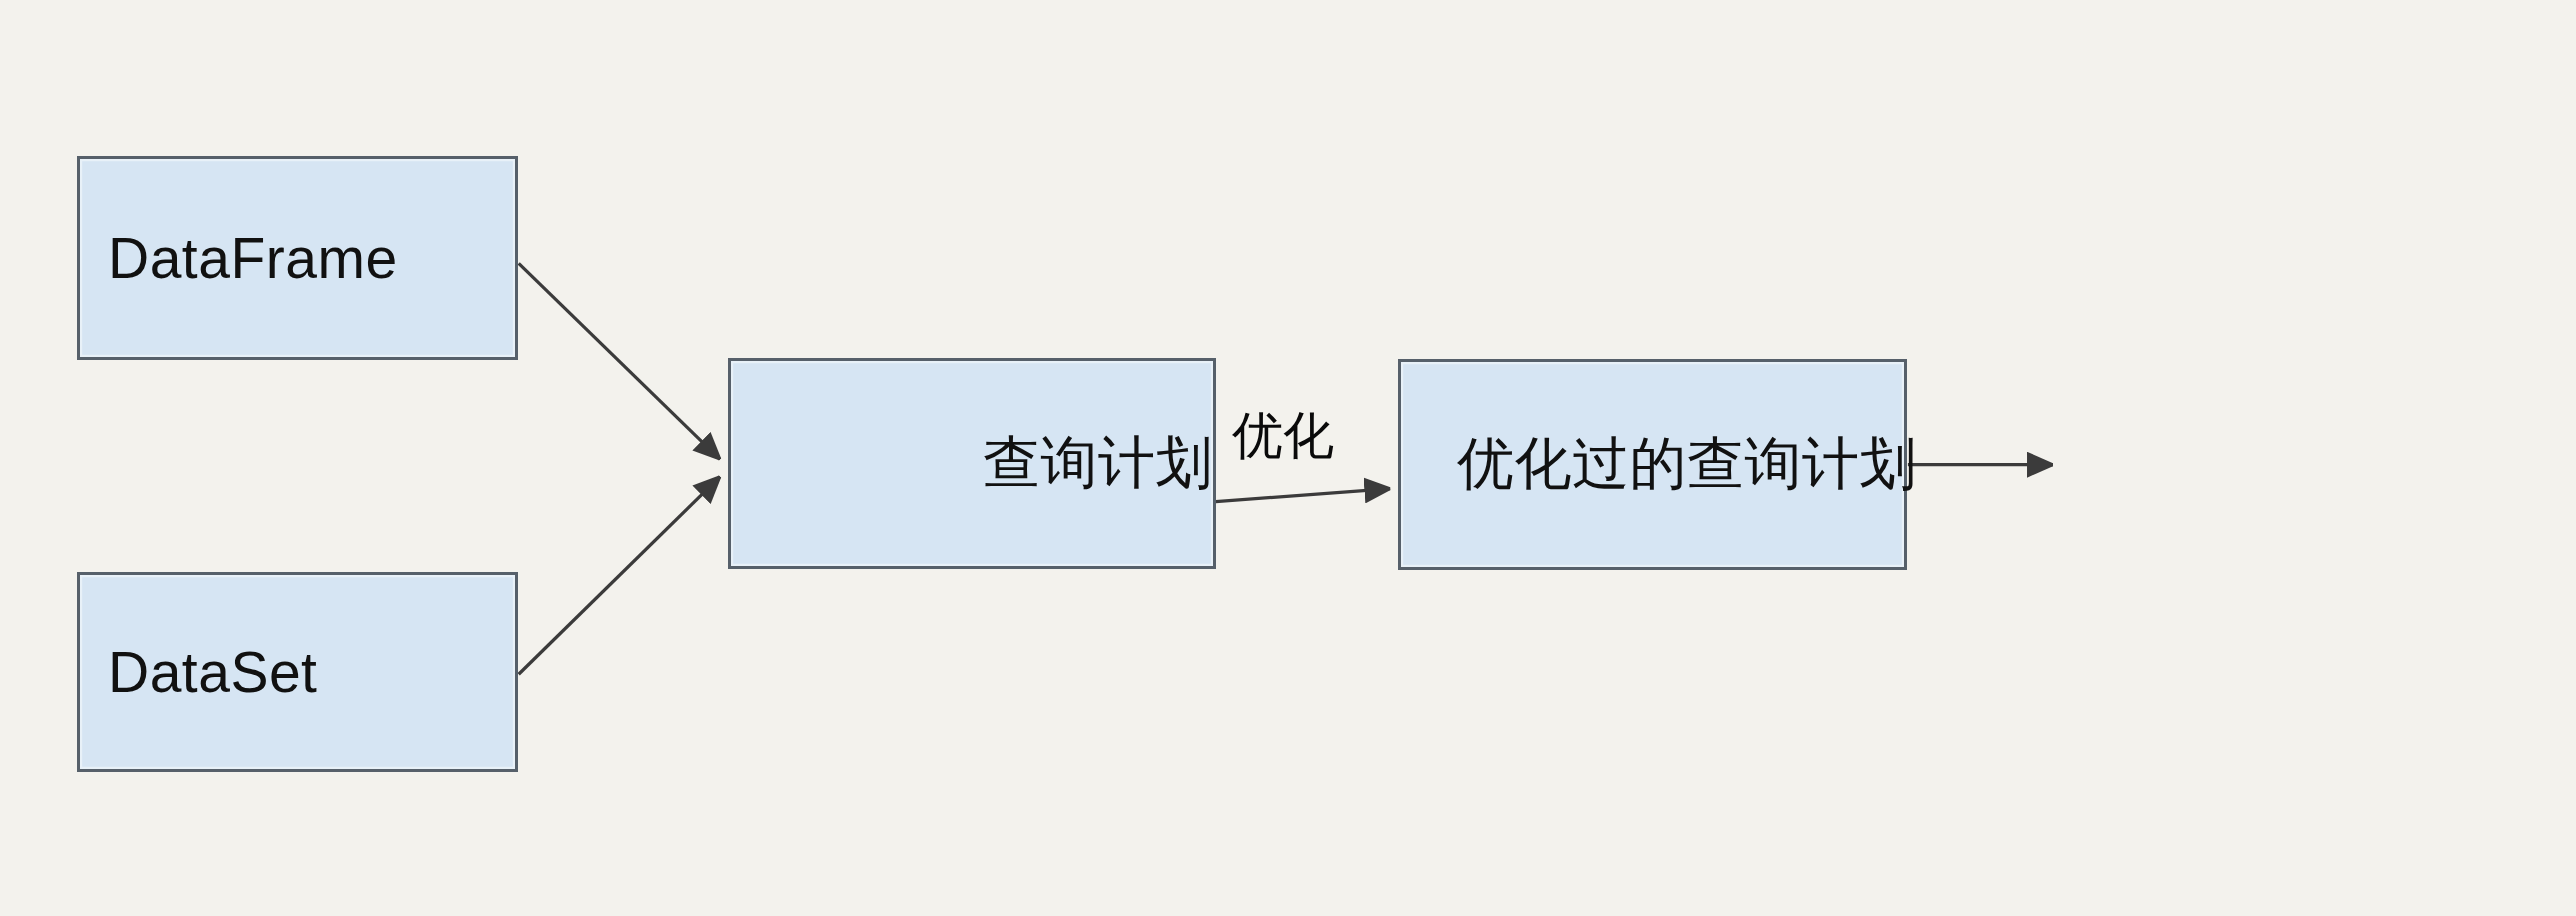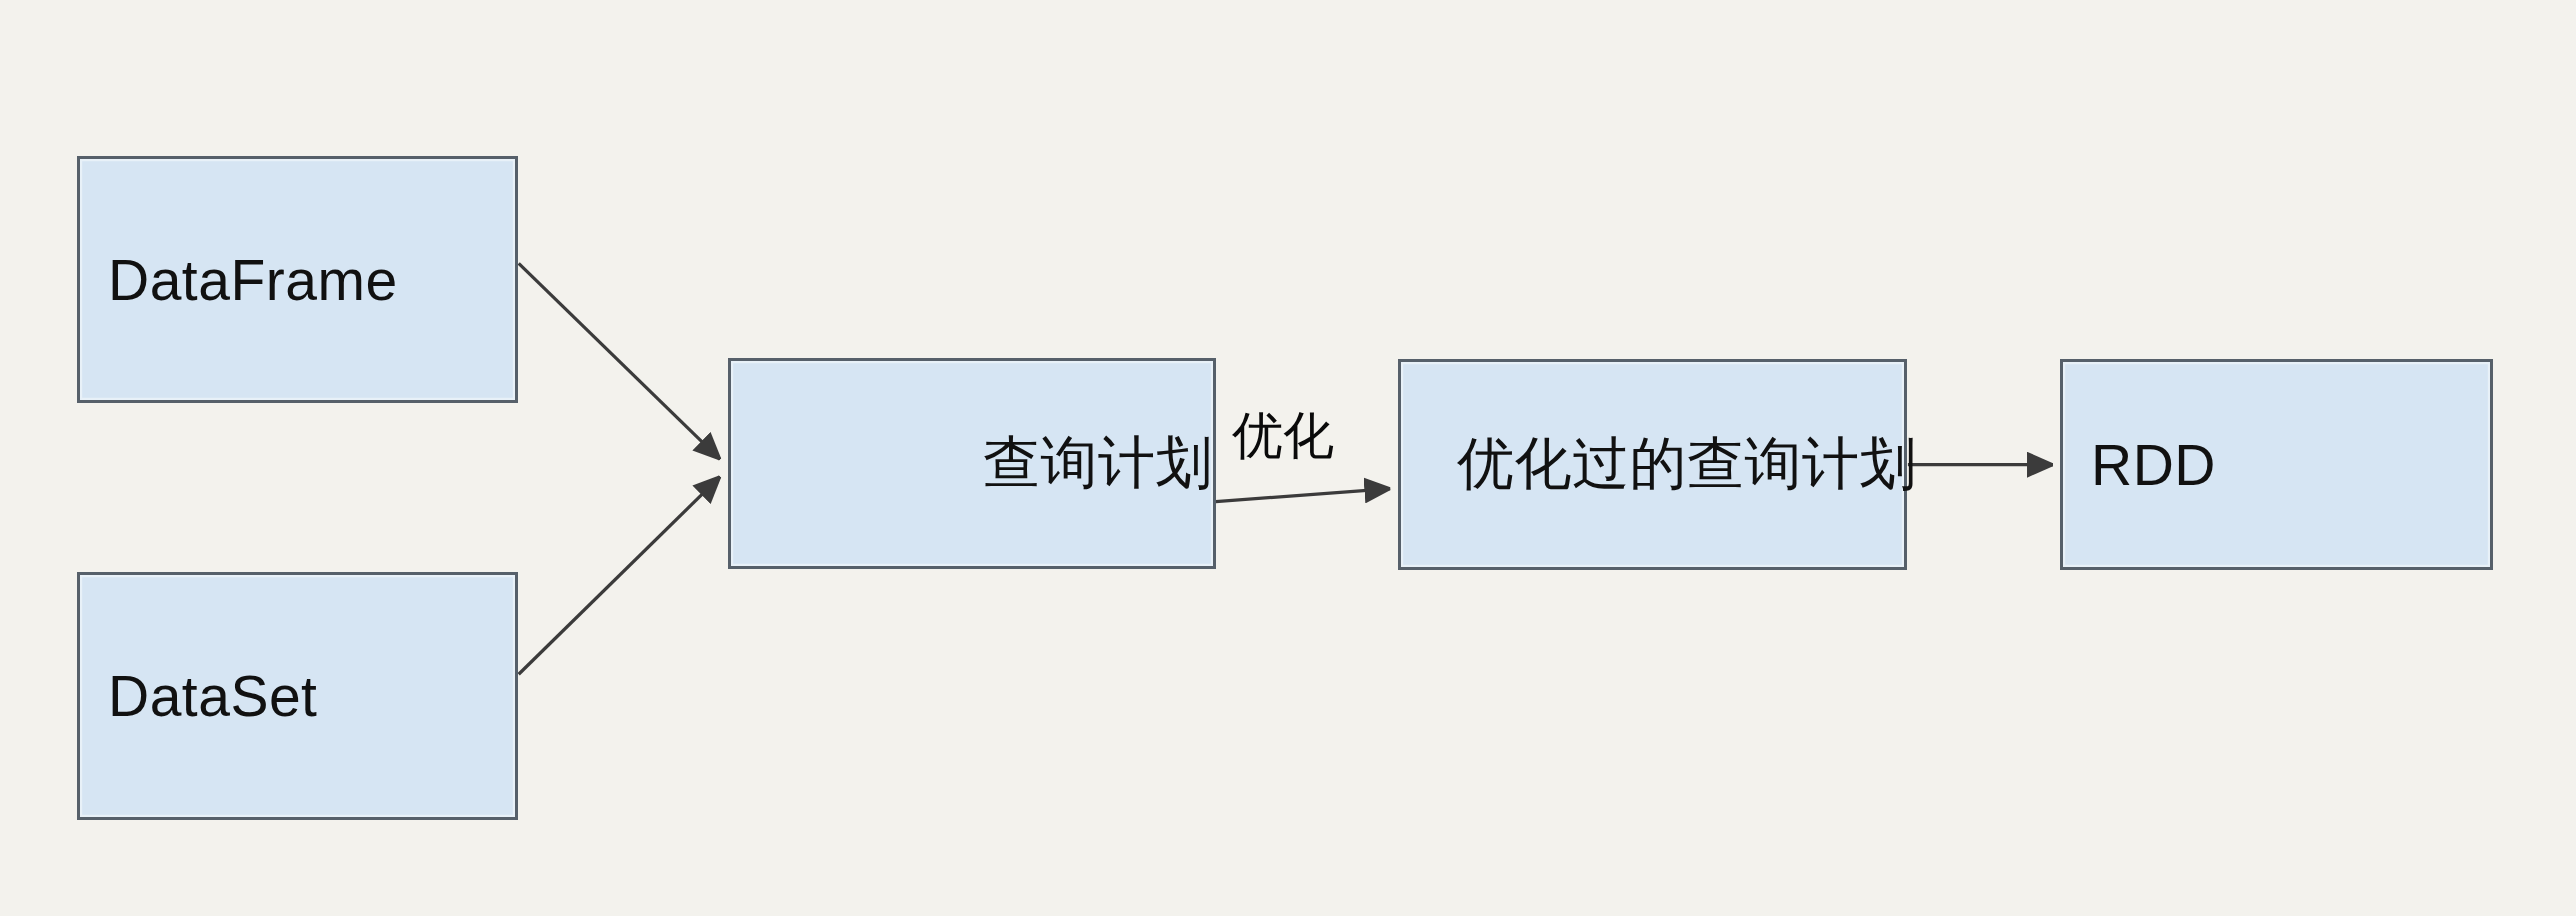--- a/index.html
+++ b/index.html
@@ -24,22 +24,22 @@
     align-items: center;
     box-shadow: inset 0 0 0 2.2px rgba(255,255,255,0.45);
   }
   .node .label {
     padding-left: 28px;
     font-size: 57px;
     color: #111111;
     letter-spacing: 0.5px;
     white-space: nowrap;
   }
-  #node-dataframe            { left: 77px;  top: 156px;  width: 441px; height: 247px; }
-  #node-dataset              { left: 77px;  top: 572px; width: 441px; height: 248px; }
+  #node-dataframe            { left: 77px;  top: 156px;  width: 441px; height: 204px; }
+  #node-dataset              { left: 77px;  top: 572px; width: 441px; height: 200px; }
   #node-query-plan           { left: 728px; top: 358px;  width: 488px; height: 211px; justify-content: flex-end; }
   #node-optimized-query-plan { left: 1398px; top: 359px;  width: 509px; height: 211px; padding-left: 28px; }
   #node-rdd                  { left: 2060px; top: 359px;  width: 433px; height: 211px; }
   .edges {
     position: absolute;
     left: 0; top: 0;
     width: 2576px;
     height: 917px;
     pointer-events: none;
   }
@@ -82,20 +82,17 @@
   </div>
 
   <div class="node" id="node-query-plan">
     <span class="label">查询计划</span>
   </div>
 
   <div class="node" id="node-optimized-query-plan">
     <span class="label">优化过的查询计划</span>
   </div>
 
-  <div class="node" id="node-rdd">
-    <span class="label">RDD</span>
-  </div>
 
   <div class="edge-label">优化</div>
 
 </div>
 
 
 </body></html>

